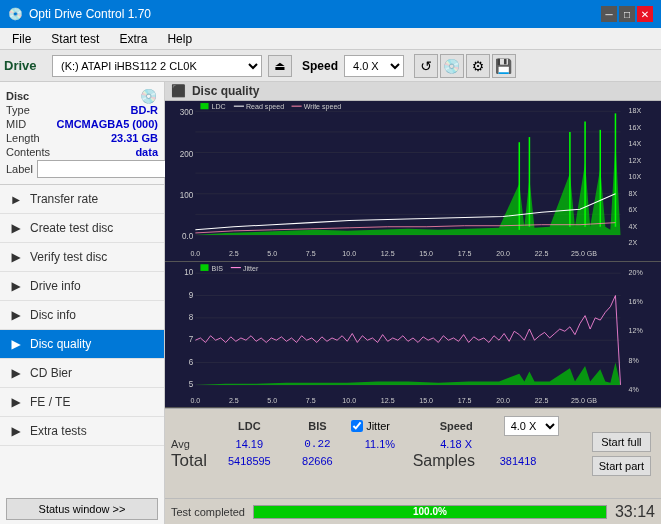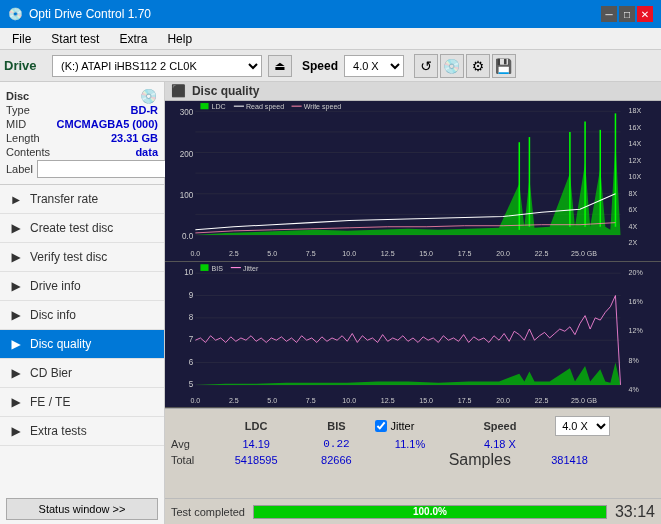--- a/index.html
+++ b/index.html
@@ -342,30 +342,34 @@
           </tr>
           <tr>
             <td style="color:#333; font-size:11px;">Avg</td>
             <td style="color:#0000cc; text-align:center; padding: 1px 6px;">14.19</td>
             <td style="color:#0000cc; text-align:center; padding: 1px 6px; font-family: Liberation Mono, monospace;">0.22</td>
             <td style="color:#0000cc; text-align:center; padding: 1px 6px;">11.1%</td>
             <td style="color:#0000cc; text-align:center; padding: 1px 6px;">4.18 X</td>
             <td></td>
           </tr>
           <tr>
-            <td style="color:#333; font-size:11px;">Total</td>
+            <td style="color:#333; font-size:17px;">Total</td>
             <td style="color:#0000cc; text-align:center; padding: 1px 6px;">5418595</td>
             <td style="color:#0000cc; text-align:center; padding: 1px 6px;">82666</td>
             <td></td>
             <td style="color:#333; font-size:16px;">Samples</td>
             <td style="color:#0000cc; font-size:11px;">381418</td>
           </tr>
         </tbody>
           </table>
       </div>
+      <div style="display:flex; flex-direction:column; gap:4px; padding: 4px; justify-content: center;">
+        <button class="start-btn">Start full</button>
+        <button class="start-btn">Start part</button>
+      </div>
     </div>
 
     <div class="bottom-bar">
       <span class="status-text">Test completed</span>
       <div class="progress-container">
         <div class="progress-fill" style="width: 100%;">
           <span>100.0%</span>
         </div>
       </div>
       <span class="time-text">33:14</span>

